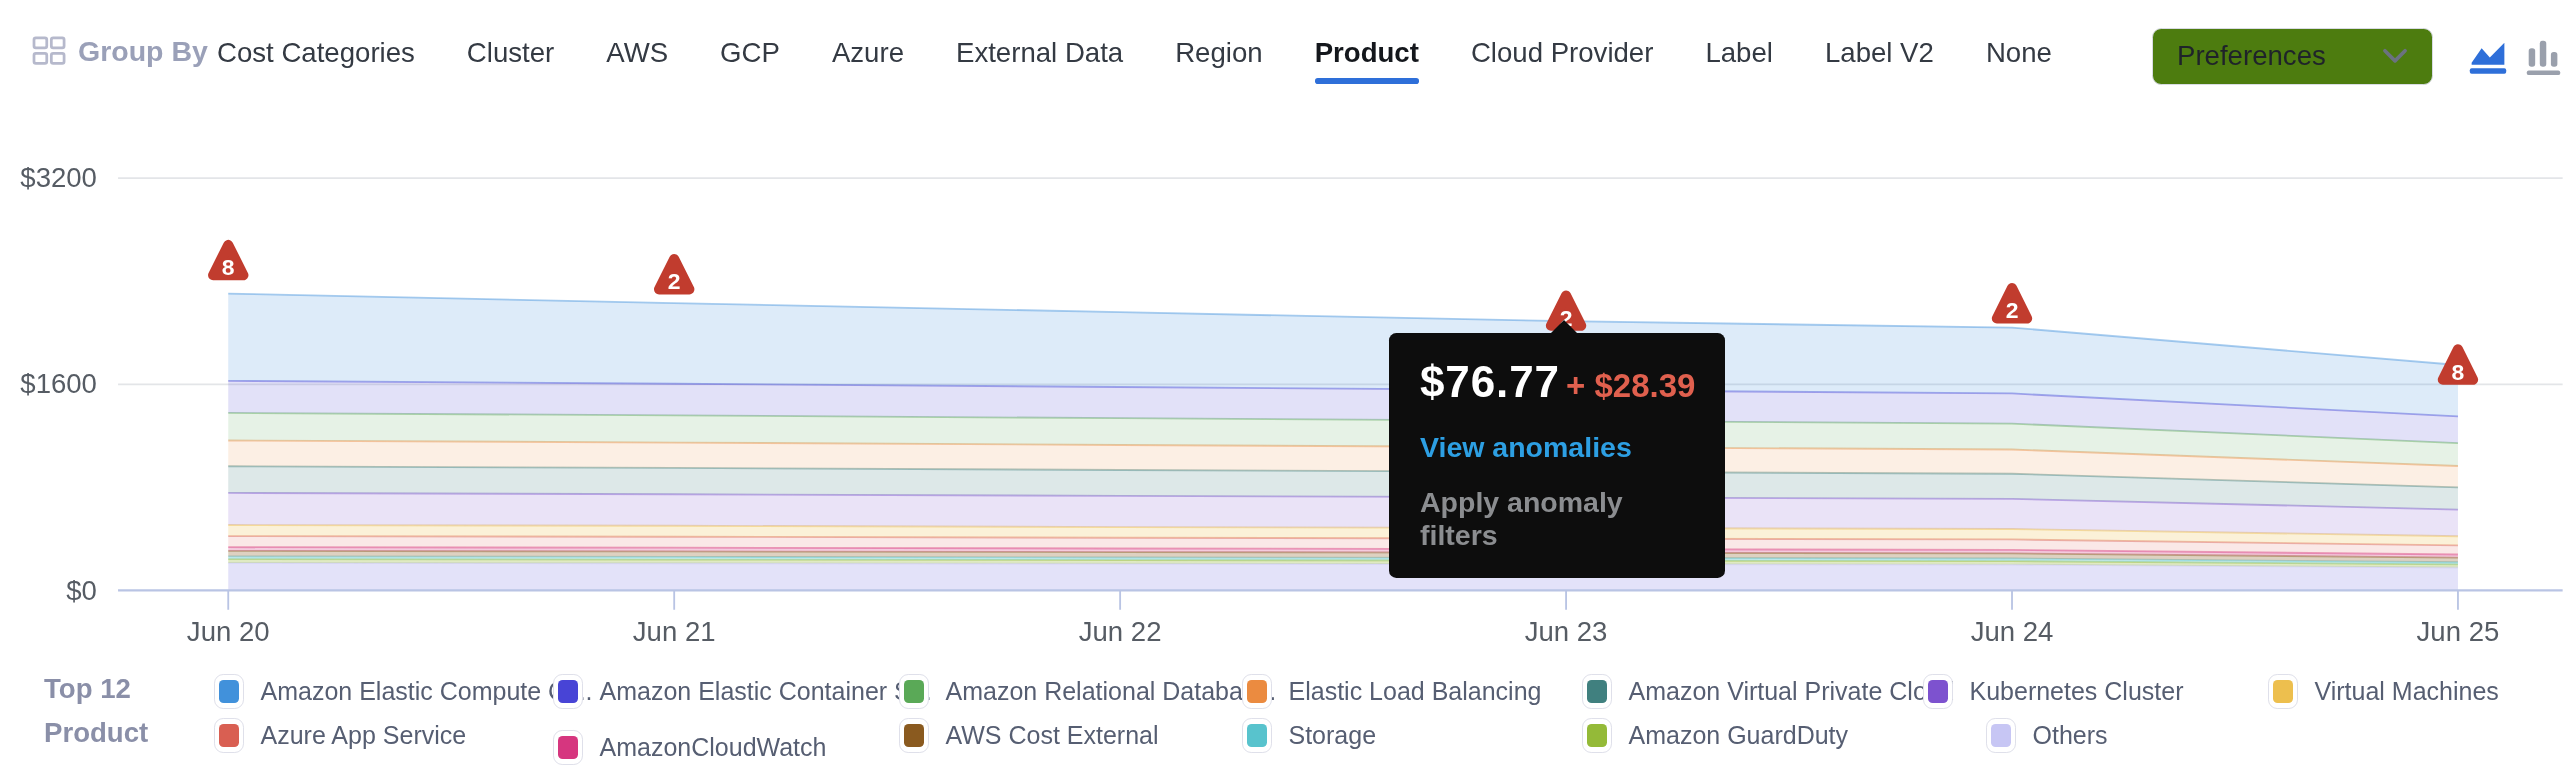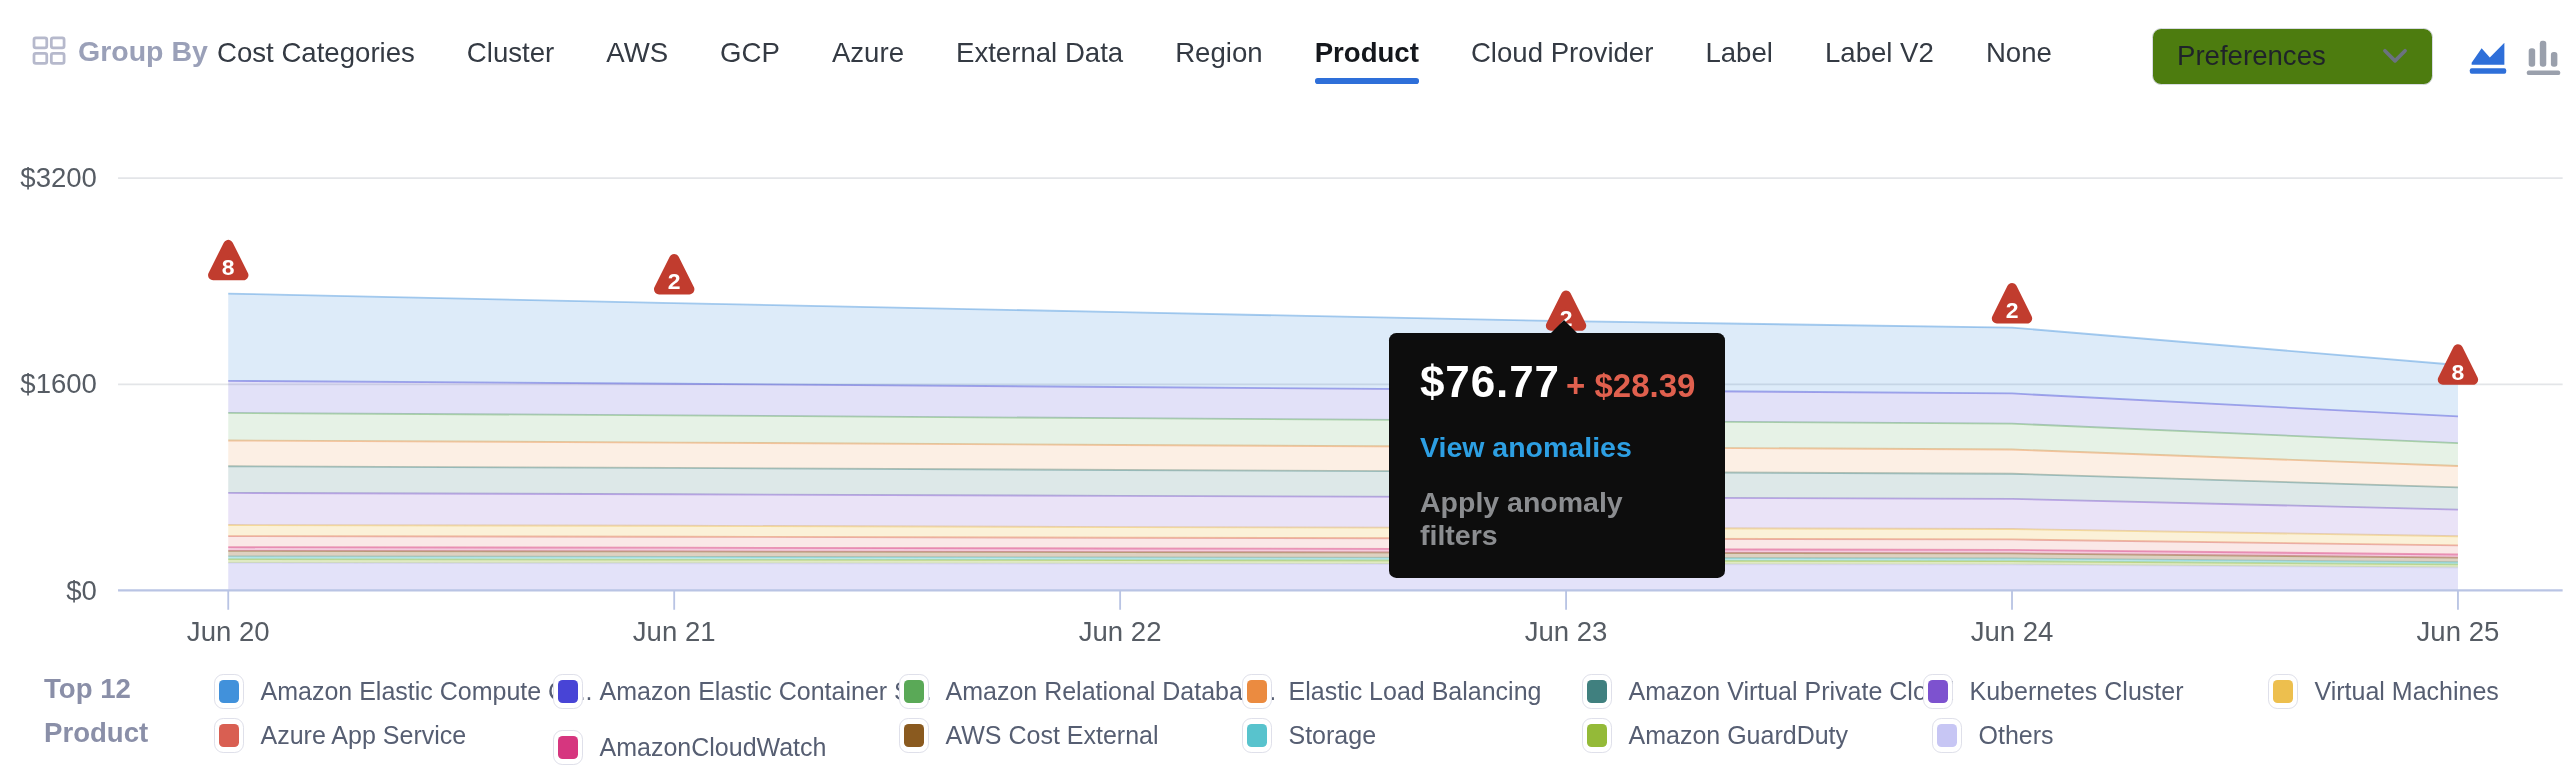--- a/index.html
+++ b/index.html
@@ -246,21 +246,21 @@
           <i style="background: rgb(88, 195, 205);"></i>
         </span>
         <span class="legend-label">Storage</span>
       </div>
       <div class="legend-item" style="left: 1582px; top: 75px;">
         <span class="chip">
           <i style="background: rgb(148, 186, 56);"></i>
         </span>
         <span class="legend-label">Amazon GuardDuty</span>
       </div>
-      <div class="legend-item" style="left: 1932px; top: 75px; justify-content: flex-end;">
+      <div class="legend-item" style="left: 1986px; top: 75px; justify-content: flex-end;">
         <span class="chip">
           <i style="background: rgb(199, 198, 244);"></i>
         </span>
         <span class="legend-label">Others</span>
       </div>
     </div>
 </div>
 
 
 </body></html>

